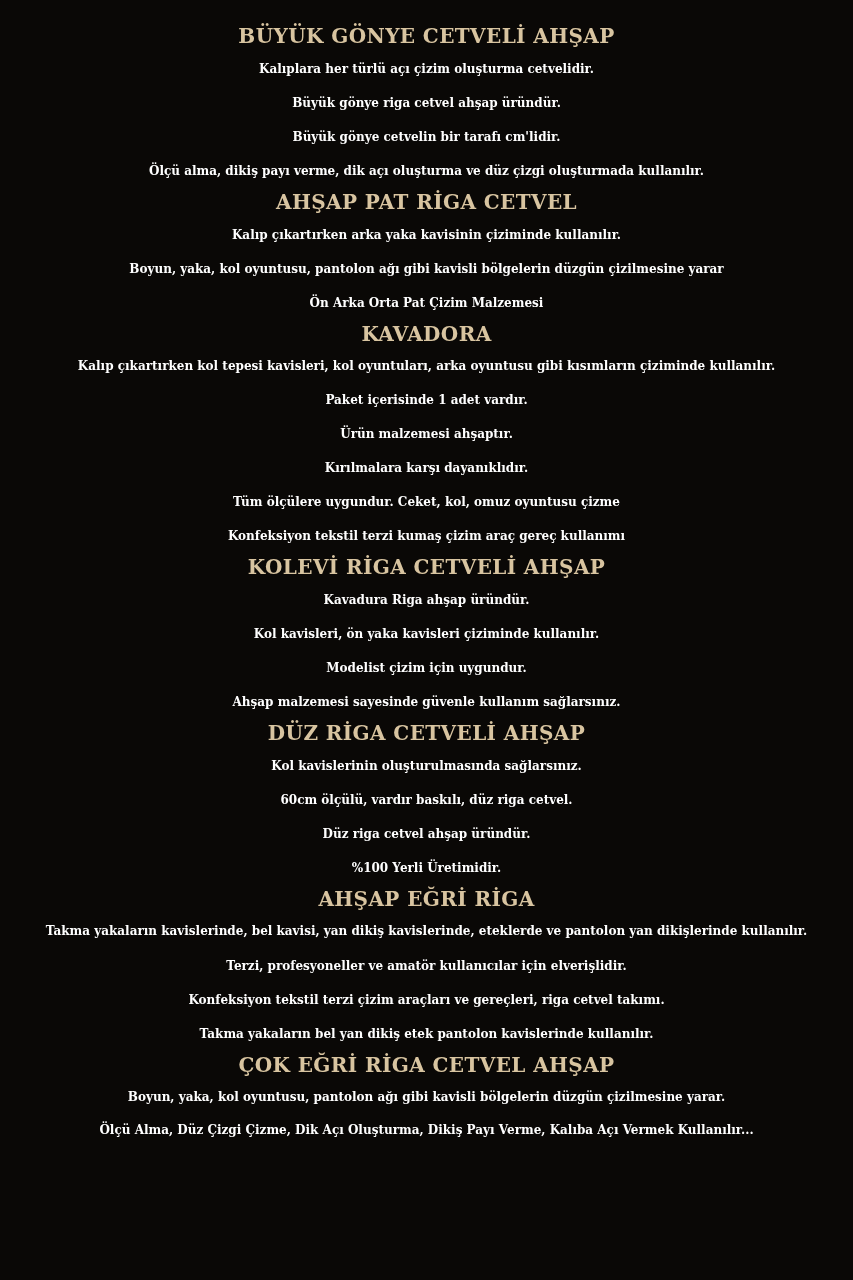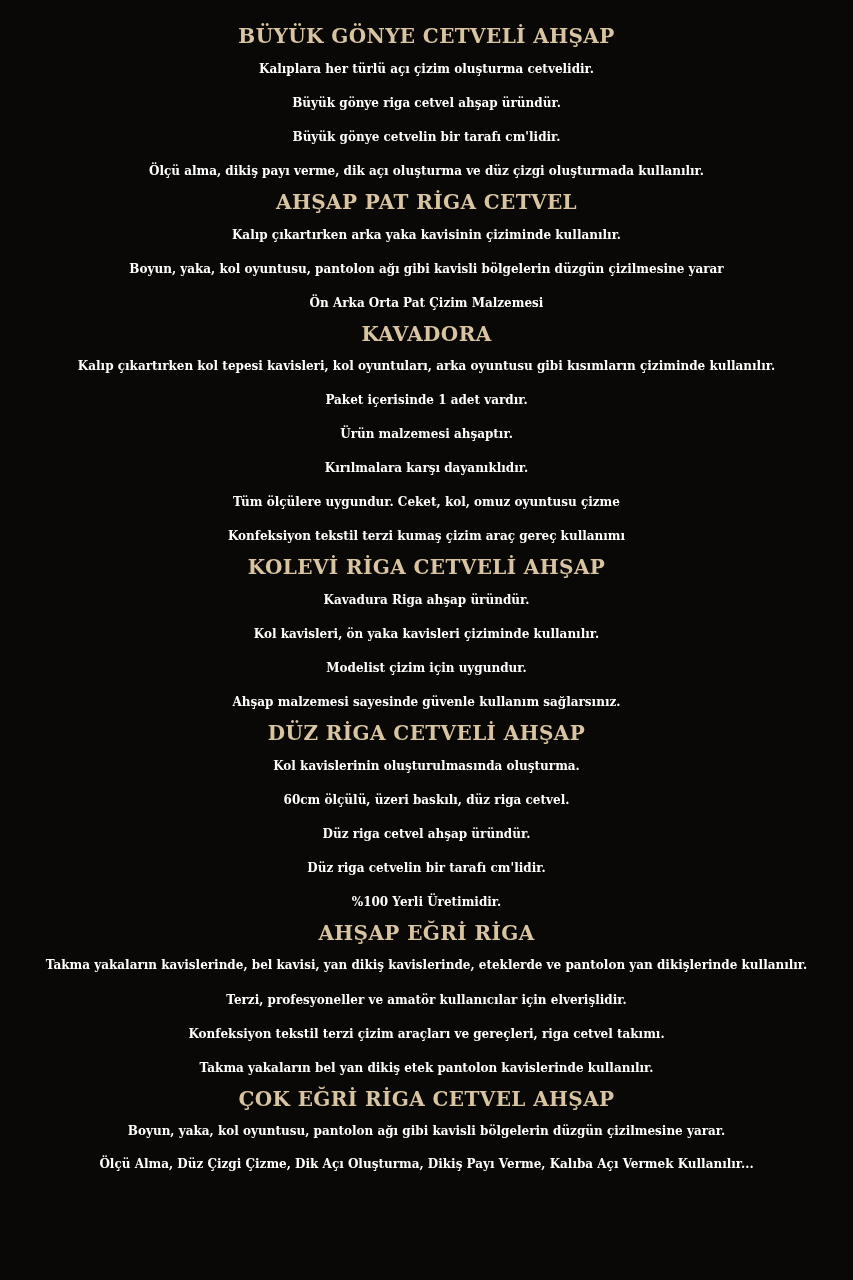--- a/index.html
+++ b/index.html
@@ -88,24 +88,23 @@
   <div class="section">
     <div class="heading">KOLEVİ RİGA CETVELİ AHŞAP</div>
     <p class="line">Kavadura Riga ahşap üründür.</p>
     <p class="line">Kol kavisleri, ön yaka kavisleri çiziminde kullanılır.</p>
     <p class="line">Modelist çizim için uygundur.</p>
     <p class="line">Ahşap malzemesi sayesinde güvenle kullanım sağlarsınız.</p>
   </div>
 
   <div class="section">
     <div class="heading">DÜZ RİGA CETVELİ AHŞAP</div>
-    <p class="line">Kol kavislerinin oluşturulmasında oluşturma.</p>
-    <p class="line">60cm ölçülü, üzeri baskılı, düz riga cetvel.</p>
+    <p class="line">Kol kavislerinin oluşturulmasında sağlarsınız.</p>
+    <p class="line">60cm ölçülü, vardır baskılı, düz riga cetvel.</p>
     <p class="line">Düz riga cetvel ahşap üründür.</p>
-    <p class="line">Düz riga cetvelin bir tarafı cm'lidir.</p>
     <p class="line">%100 Yerli Üretimidir.</p>
   </div>
 
   <div class="section">
     <div class="heading">AHŞAP EĞRİ RİGA</div>
     <p class="line tight">Takma yakaların kavislerinde, bel kavisi, yan dikiş kavislerinde, eteklerde ve pantolon yan dikişlerinde kullanılır.</p>
     <p class="line">Terzi, profesyoneller ve amatör kullanıcılar için elverişlidir.</p>
     <p class="line">Konfeksiyon tekstil terzi çizim araçları ve gereçleri, riga cetvel takımı.</p>
     <p class="line">Takma yakaların bel yan dikiş etek pantolon kavislerinde kullanılır.</p>
   </div>

